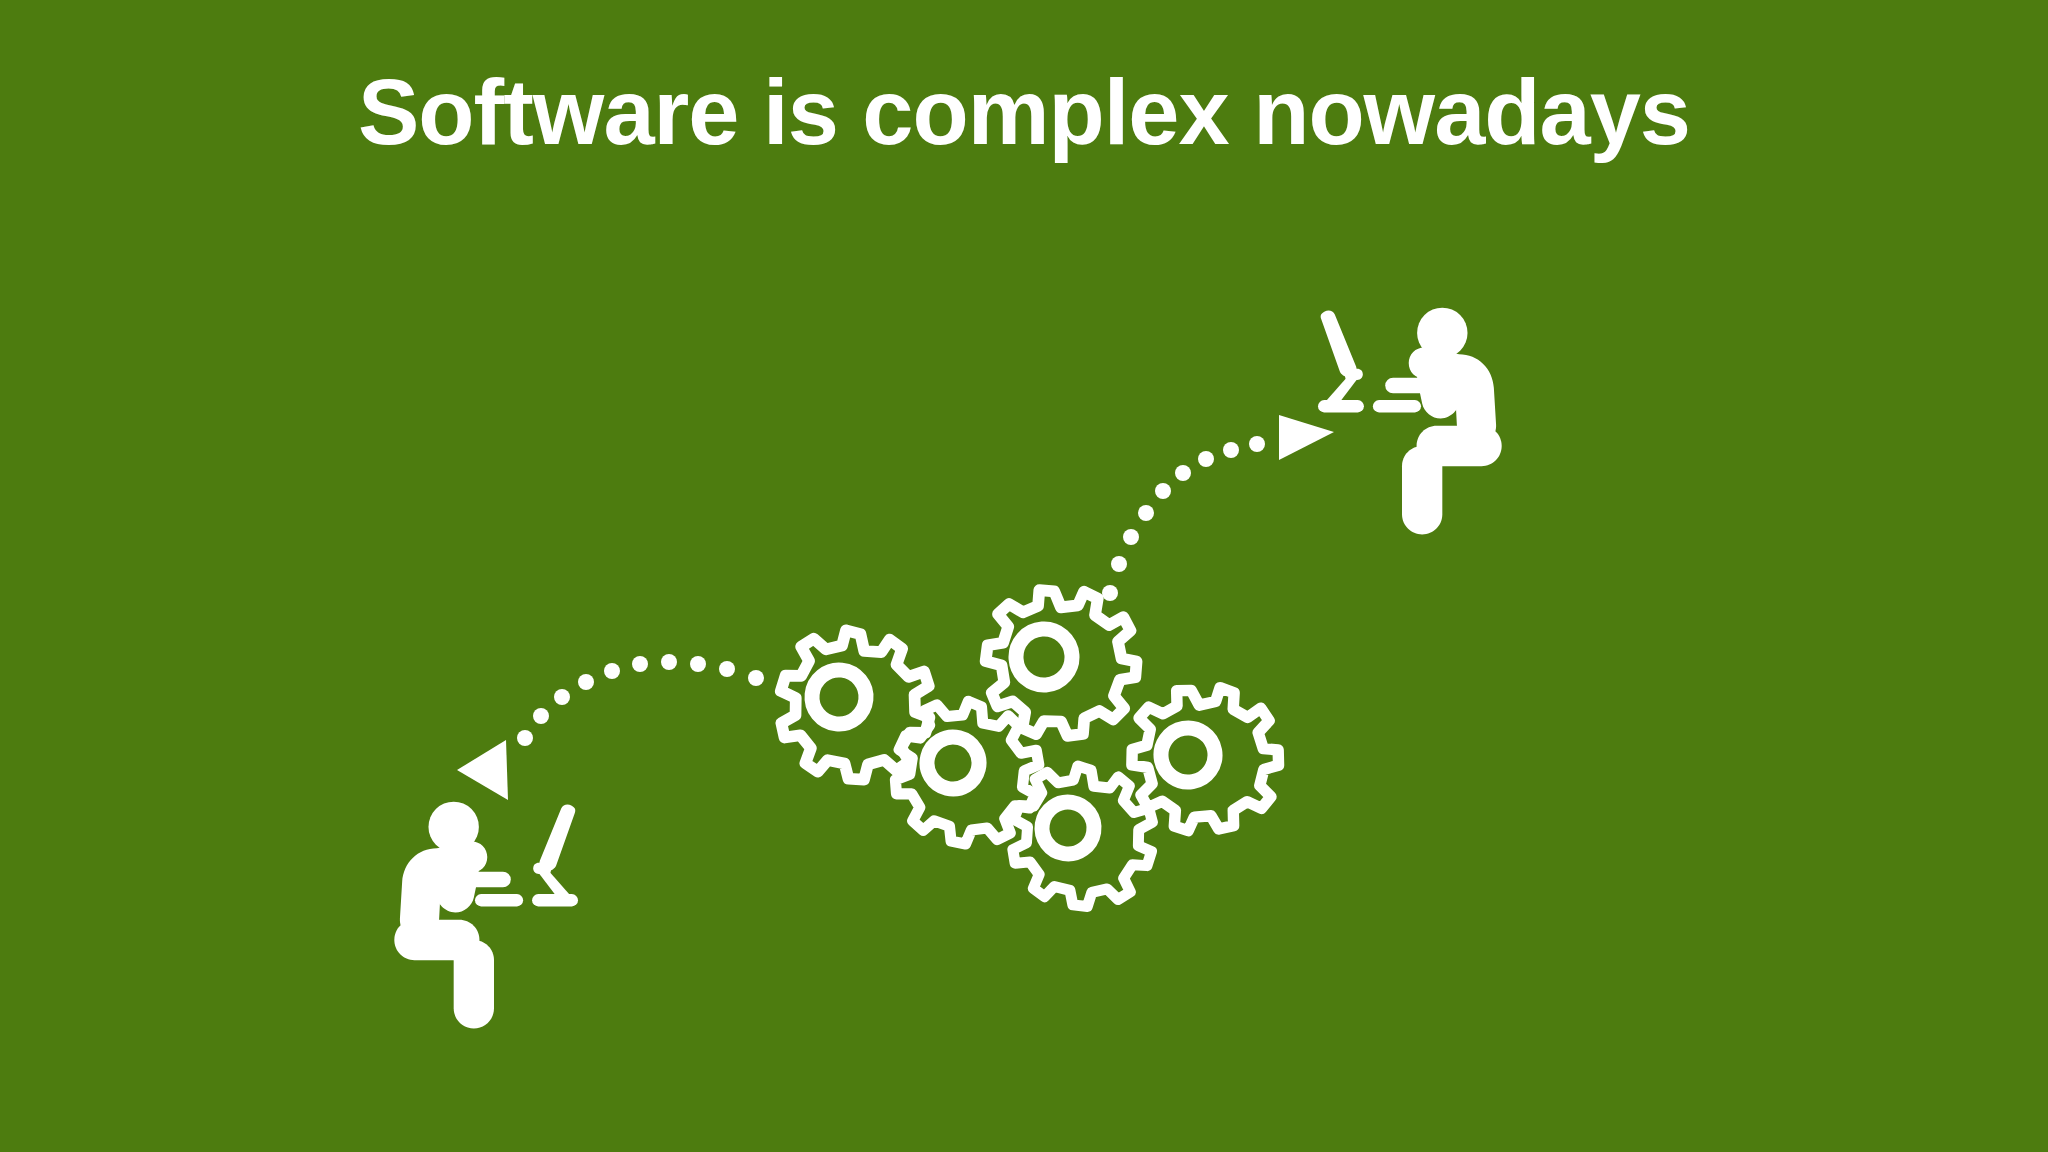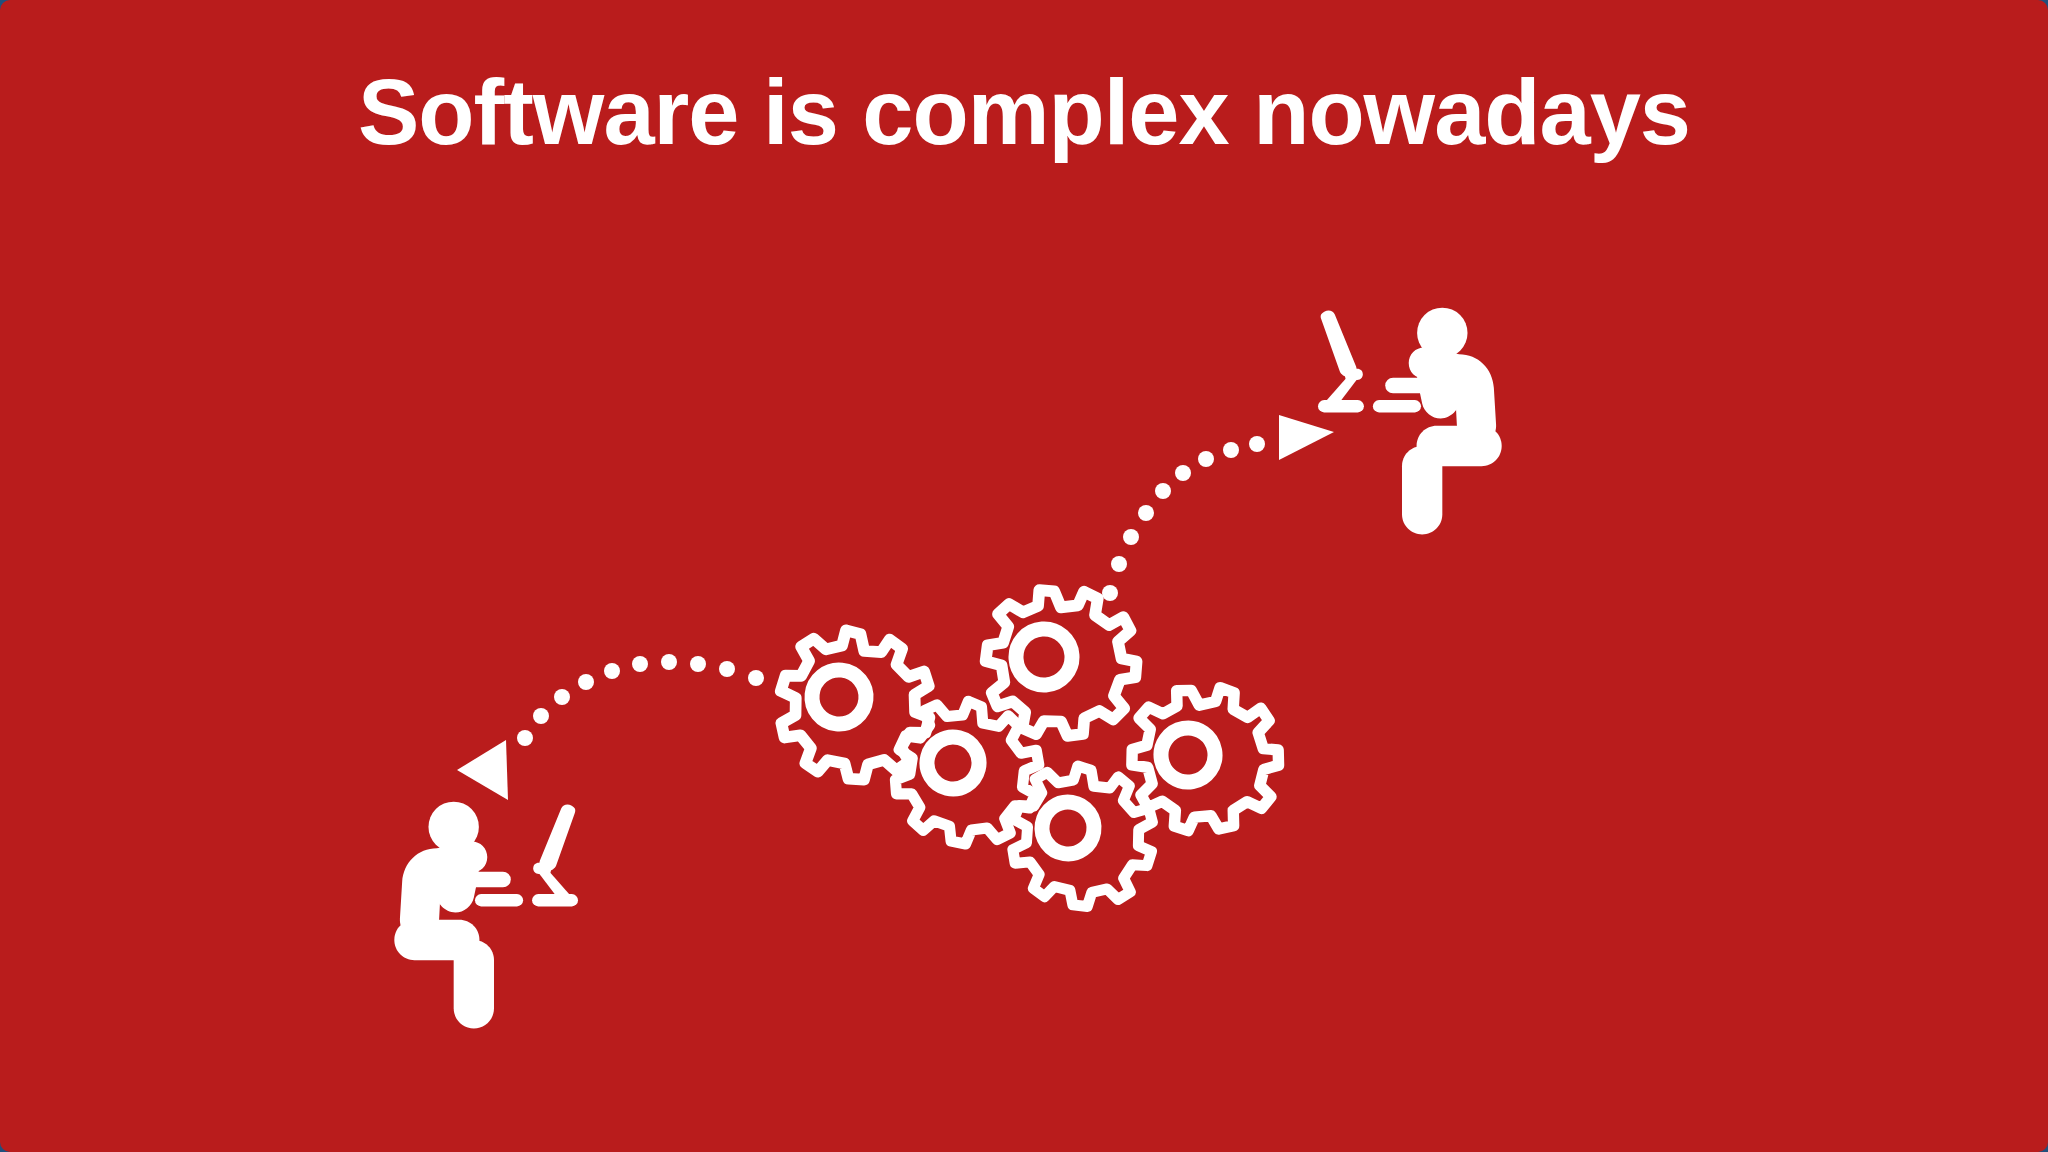--- a/index.html
+++ b/index.html
@@ -41,21 +41,21 @@
   }
   .art-svg {
     display: block;
     width: 100%;
     height: 100%;
   }
 </style>
 </head>
 <body style="background: rgb(32, 80, 125);">
 
-<div id="slide" style="background: #b91c1c; border-radius: 10px;">
+<div id="slide" style="background: #4d7c0f;">
 
   <div id="slide-title" style="color: rgb(255, 255, 255);">Software is complex nowadays</div>
 
   <div id="diagram">
     <svg class="art-svg" viewBox="0 0 2048 1152" xmlns="http://www.w3.org/2000/svg">
 
       <defs>
 
         <g id="person-glyph">
 

